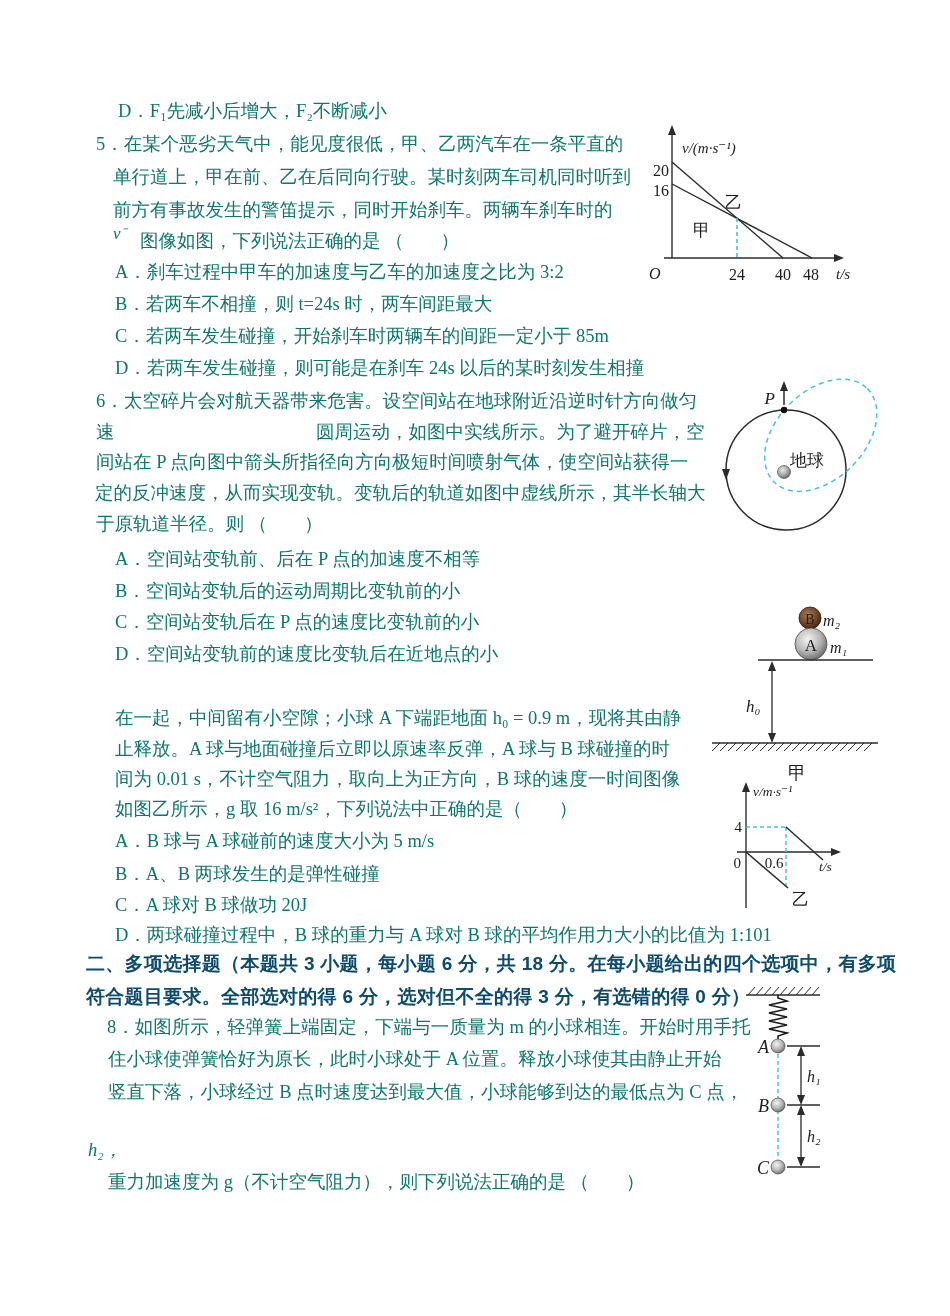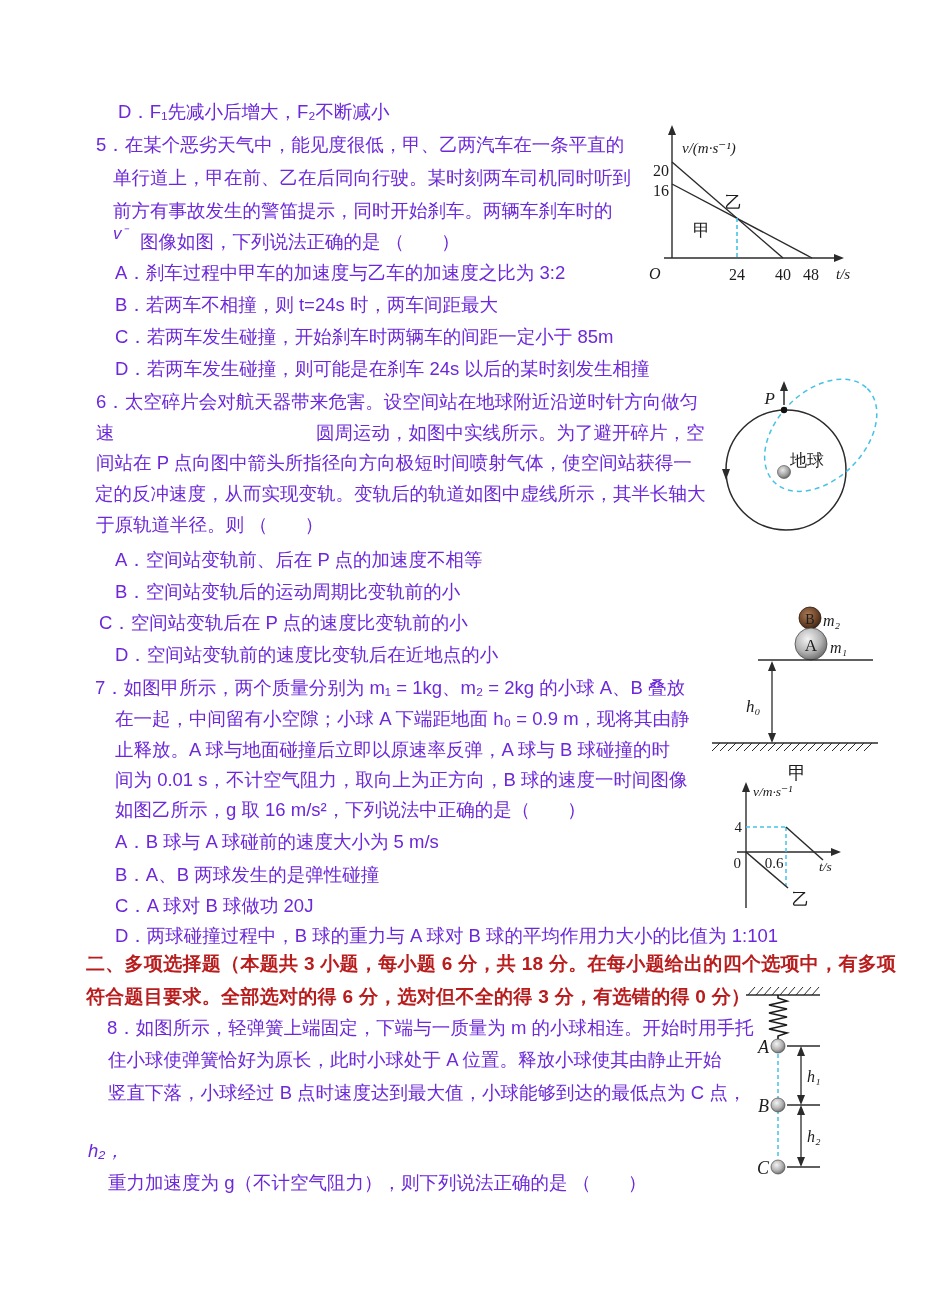--- a/index.html
+++ b/index.html
@@ -3,25 +3,25 @@
 <meta charset="utf-8">
 <style>
   html,body { margin:0; padding:0; background:#e8e8e8; }
   .page {
     position:relative; width:950px; height:1316px; background:#ffffff;
     overflow:hidden; font-family:"Liberation Serif","DejaVu Serif",serif;
     color:#1c1c1c;
   }
   .line {
     position:absolute; white-space:pre; font-size:18.5px; line-height:1.15;
-    font-family:Liberation Sans, sans-serif; color:#6d28d9;
+    font-family:Liberation Serif, serif; color:#0f766e;
   }
   .hdr {
     font-family:"Liberation Sans","DejaVu Sans",sans-serif;
-    font-weight:700; font-size:19px; letter-spacing:0.3px; color:#b91c1c;
+    font-weight:700; font-size:19px; letter-spacing:0.3px; color:#0c4a6e;
   }
   .it { font-style:italic; }
   .fig { position:absolute; }
   svg text { font-family:"Liberation Serif","DejaVu Serif",serif; fill:#1c1c1c; }
 </style>
 </head>
 <body>
 
 <div class="page">
 
@@ -58,24 +58,23 @@
   <div class="line" style="left:115px;top:358px">D．若两车发生碰撞，则可能是在刹车 24s 以后的某时刻发生相撞</div>
 
   <div class="line" style="left:96px;top:391px">6．太空碎片会对航天器带来危害。设空间站在地球附近沿逆时针方向做匀</div>
   <div class="line" style="left:96px;top:422px">速</div>
   <div class="line" style="left:316px;top:422px">圆周运动，如图中实线所示。为了避开碎片，空</div>
   <div class="line" style="left:96px;top:452px">间站在 P 点向图中箭头所指径向方向极短时间喷射气体，使空间站获得一</div>
   <div class="line" style="left:95px;top:483px">定的反冲速度，从而实现变轨。变轨后的轨道如图中虚线所示，其半长轴大</div>
   <div class="line" style="left:96px;top:514px">于原轨道半径。则 （　　）</div>
   <div class="line" style="left:115px;top:549px">A．空间站变轨前、后在 P 点的加速度不相等</div>
   <div class="line" style="left:115px;top:581px">B．空间站变轨后的运动周期比变轨前的小</div>
-  <div class="line" style="left:99px;top:612px">C．空间站变轨后在 P 点的速度比变轨前的小</div>
+  <div class="line" style="left:115px;top:612px">C．空间站变轨后在 P 点的速度比变轨前的小</div>
   <div class="line" style="left:115px;top:644px">D．空间站变轨前的速度比变轨后在近地点的小</div>
 
-  <div class="line" style="left:95px;top:677px">7．如图甲所示，两个质量分别为 m₁ = 1kg、m₂ = 2kg 的小球 A、B 叠放</div>
   <div class="line" style="left:115px;top:708px">在一起，中间留有小空隙；小球 A 下端距地面 h₀ = 0.9 m，现将其由静</div>
   <div class="line" style="left:115px;top:739px">止释放。A 球与地面碰撞后立即以原速率反弹，A 球与 B 球碰撞的时</div>
   <div class="line" style="left:115px;top:769px">间为 0.01 s，不计空气阻力，取向上为正方向，B 球的速度一时间图像</div>
   <div class="line" style="left:115px;top:799px">如图乙所示，g 取 16 m/s²，下列说法中正确的是（　　）</div>
   <div class="line" style="left:115px;top:831px">A．B 球与 A 球碰前的速度大小为 5 m/s</div>
   <div class="line" style="left:115px;top:864px">B．A、B 两球发生的是弹性碰撞</div>
   <div class="line" style="left:115px;top:895px">C．A 球对 B 球做功 20J</div>
   <div class="line" style="left:115px;top:925px">D．两球碰撞过程中，B 球的重力与 A 球对 B 球的平均作用力大小的比值为 1:101</div>
 
   <div class="line hdr" style="left:86px;top:953px">二、多项选择题（本题共 3 小题，每小题 6 分，共 18 分。在每小题给出的四个选项中，有多项</div>

